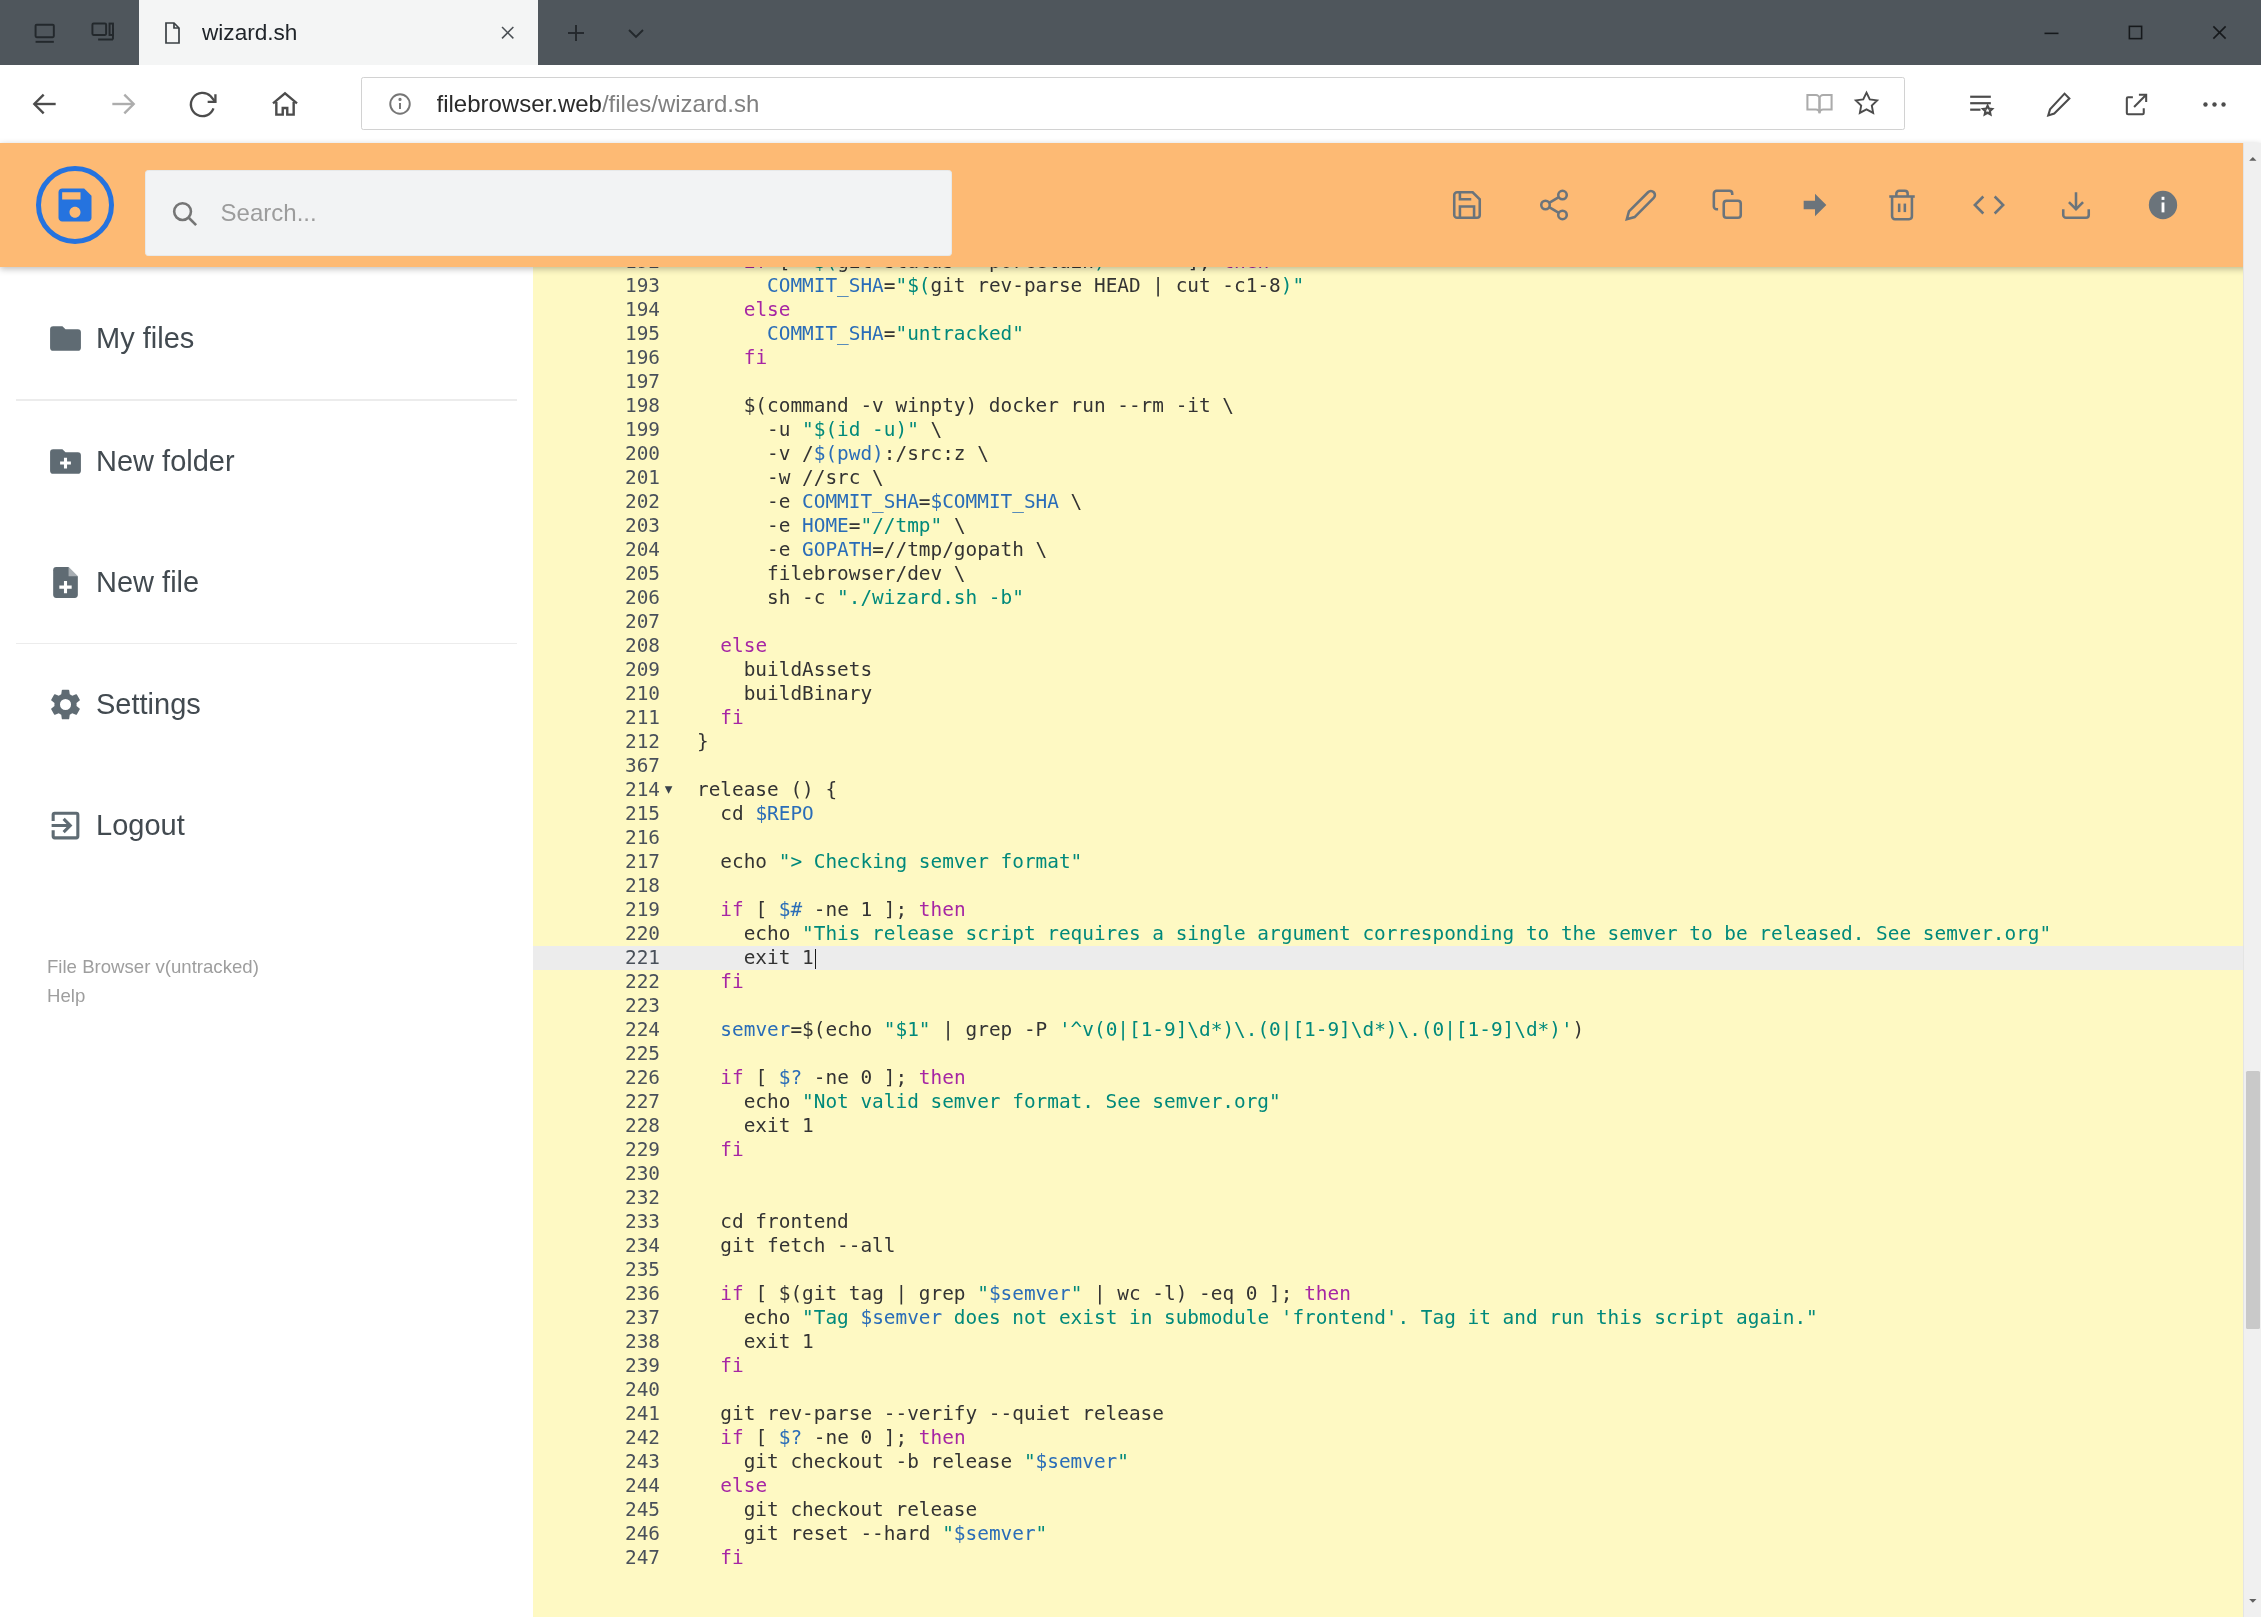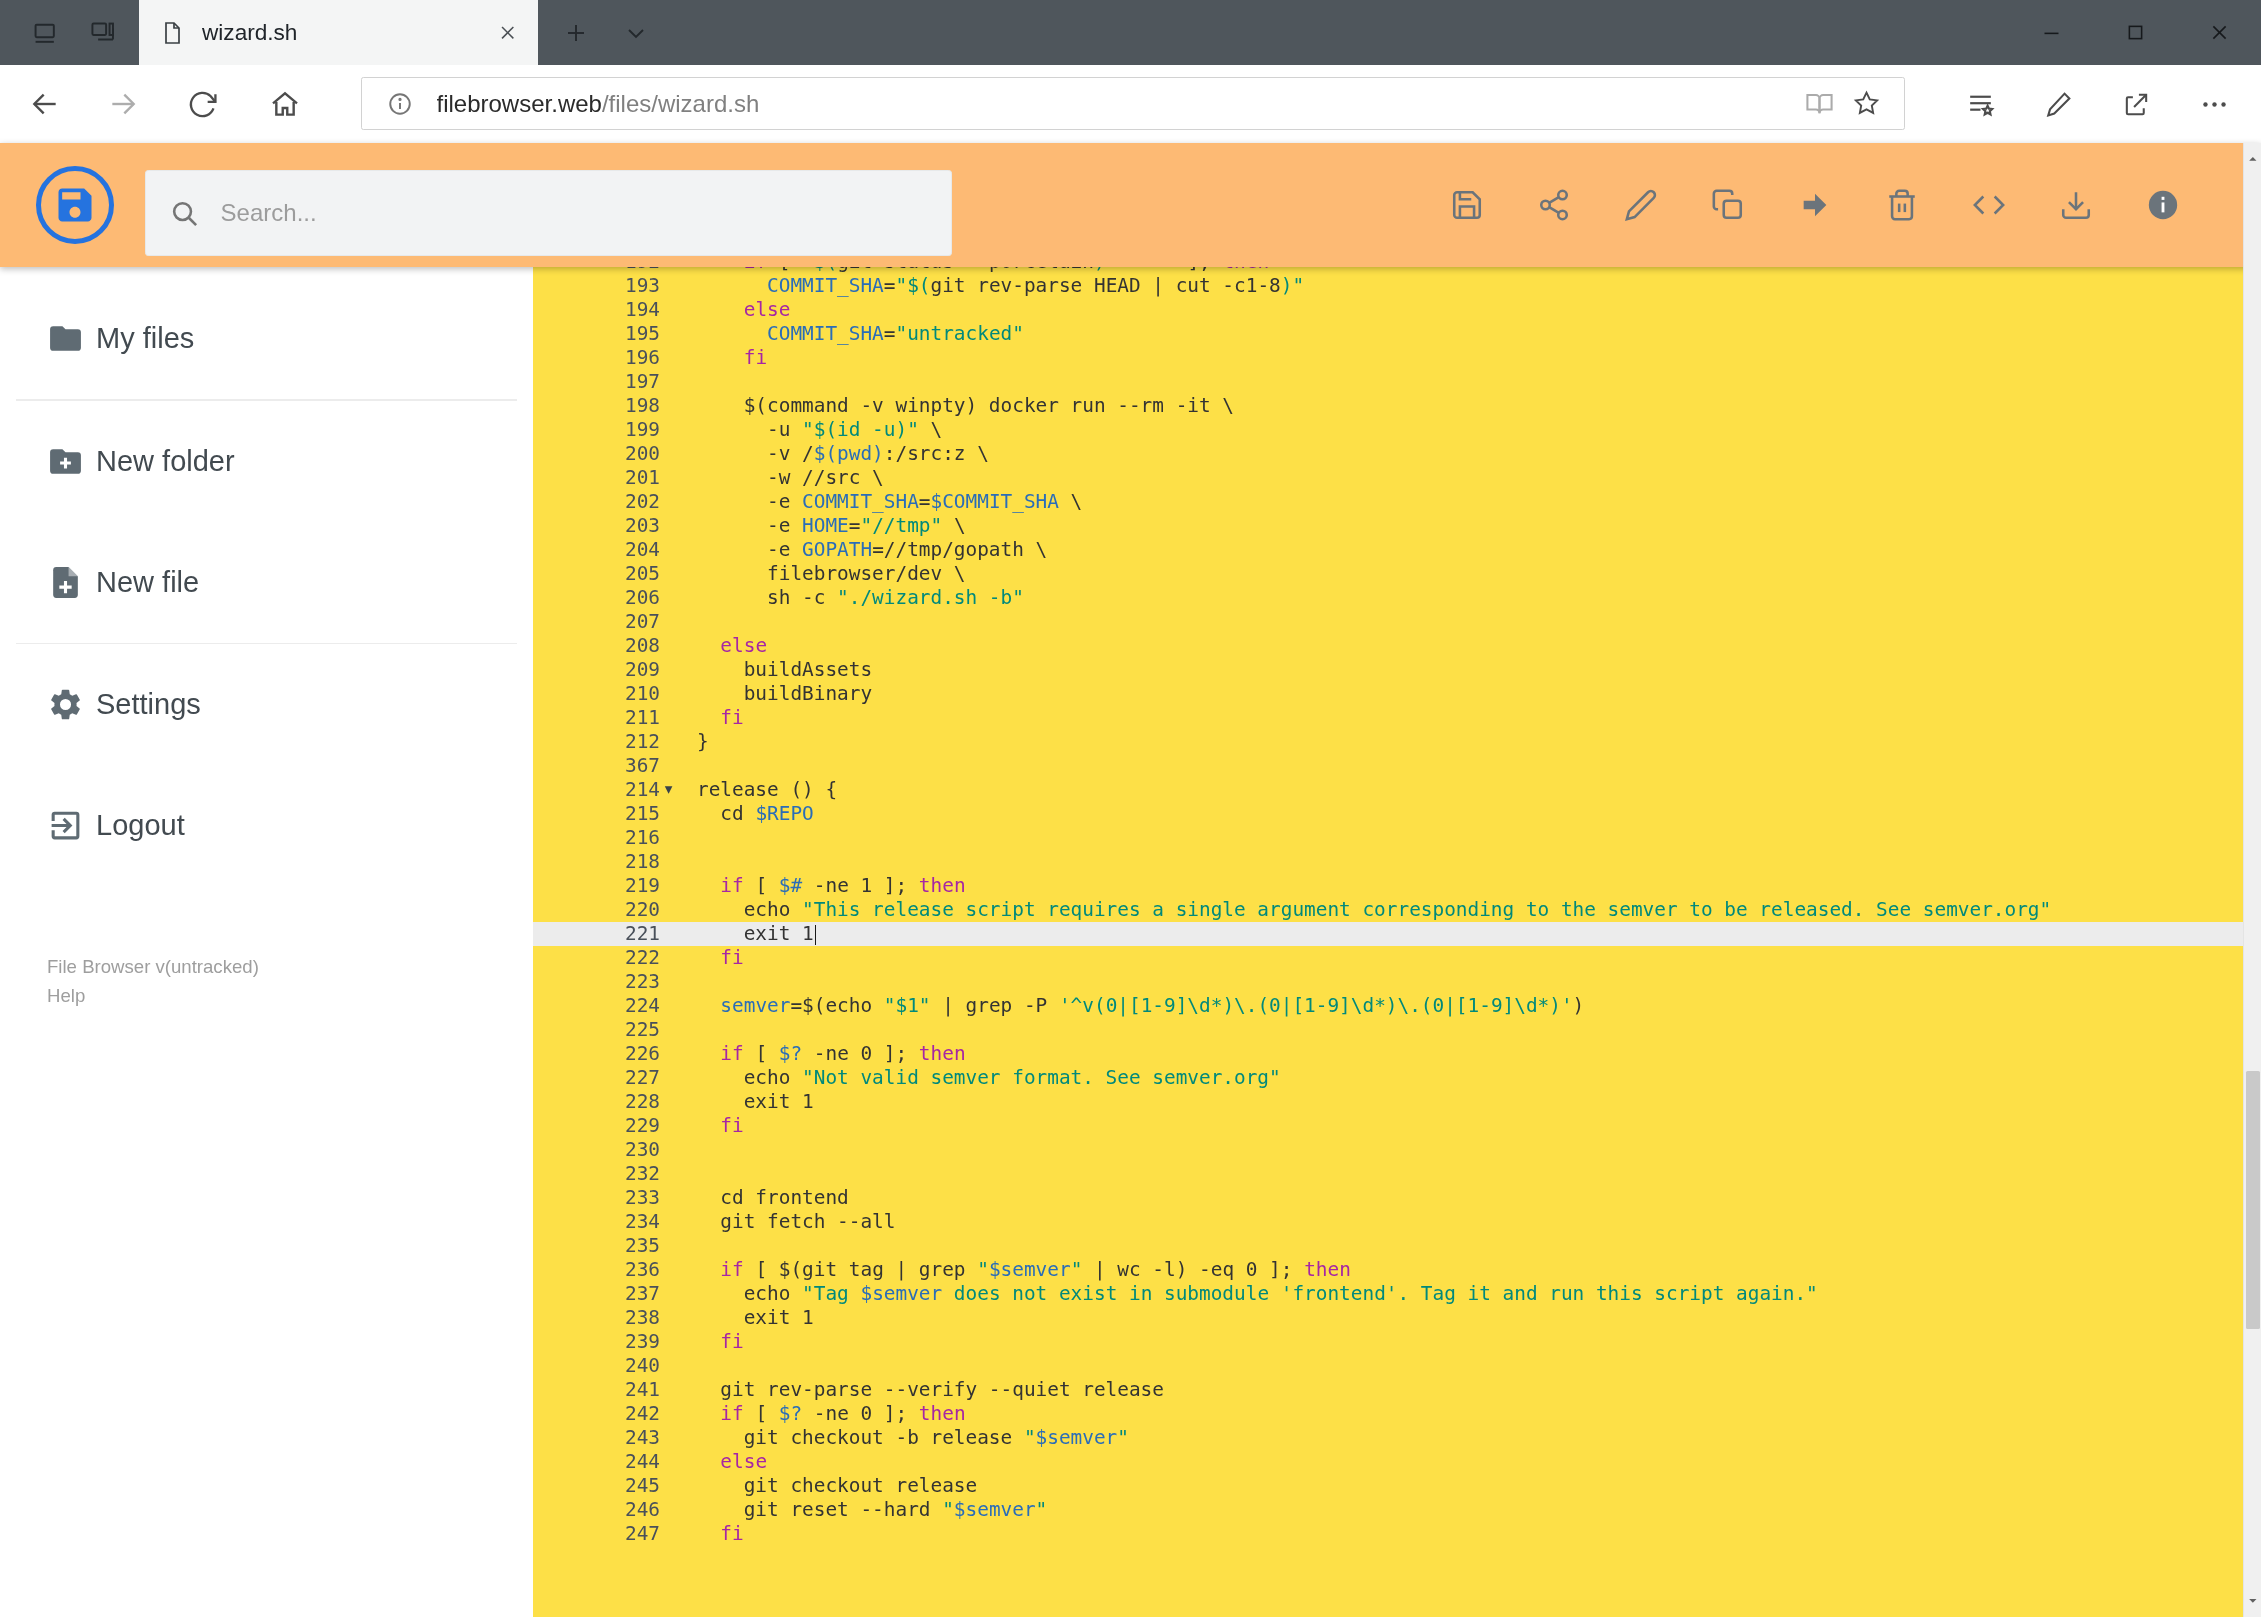--- a/index.html
+++ b/index.html
@@ -52,21 +52,21 @@
   .side-items { padding-top:11.3px; }
   .side-item { height:121px; display:flex; align-items:center; padding-left:47px; cursor:pointer; }
   .side-icon { width:37px; height:37px; color:#5f6b73; flex:none; }
   .side-label { margin-left:12px; font-size:29px; color:#424a50; }
   .divider { height:1.6px; background:#ececec; margin:0 16px; }
   .side-footer { position:absolute; left:47px; top:685px; font-size:18.6px; color:#9e9e9e; line-height:29px; }
   .side-footer .help { display:block; color:#9e9e9e; text-decoration:none; }
 
   
   .editor { position:absolute; top:267px; left:533px; right:18px; bottom:0;
-            background:#fde047; overflow:hidden; }
+            background:#fef9c3; overflow:hidden; }
   .lines { margin-top:-17px; }
   .line { display:flex; height:24px; line-height:24px;
           font-family:"DejaVu Sans Mono", monospace; font-size:19.4px; white-space:pre; }
   .line.active { background:#ececec; }
   .ln { width:127px; text-align:right; color:#49505a; flex:none; }
   .fold { display:inline-block; width:0; overflow:visible; transform:translate(4.8px,-1.6px);
           font-size:15.3px; color:#39424b; font-family:"DejaVu Sans", sans-serif; }
   .codetext { margin-left:37px; white-space:pre; }
   .cursor { display:inline-block; width:1.6px; height:20px; background:#1a1a1a;
             vertical-align:middle; margin-left:0.8px; }
@@ -430,20 +430,21 @@
       <div class="line"><span class="ln">207</span><span class="codetext"></span></div>
       <div class="line"><span class="ln">208</span><span class="codetext"><span style="color: rgb(51, 51, 51);">  </span><span style="color: rgb(166, 38, 164);">else</span></span></div>
       <div class="line"><span class="ln">209</span><span class="codetext"><span style="color: rgb(51, 51, 51);">    buildAssets</span></span></div>
       <div class="line"><span class="ln">210</span><span class="codetext"><span style="color: rgb(51, 51, 51);">    buildBinary</span></span></div>
       <div class="line"><span class="ln">211</span><span class="codetext"><span style="color: rgb(51, 51, 51);">  </span><span style="color: rgb(166, 38, 164);">fi</span></span></div>
       <div class="line"><span class="ln">212</span><span class="codetext"><span style="color: rgb(51, 51, 51);">}</span></span></div>
       <div class="line"><span class="ln">367</span><span class="codetext"></span></div>
       <div class="line"><span class="ln">214<span class="fold">▾</span></span><span class="codetext"><span style="color: rgb(51, 51, 51);">release () {</span></span></div>
       <div class="line"><span class="ln">215</span><span class="codetext"><span style="color: rgb(51, 51, 51);">  cd </span><span style="color: rgb(42, 109, 184);">$REPO</span></span></div>
       <div class="line"><span class="ln">216</span><span class="codetext"></span></div>
+      <div class="line"><span class="ln">217</span><span class="codetext"><span style="color: rgb(51, 51, 51);">  echo </span><span style="color: rgb(0, 137, 123);">"&gt; Checking semver format"</span></span></div>
       <div class="line"><span class="ln">218</span><span class="codetext"></span></div>
       <div class="line"><span class="ln">219</span><span class="codetext"><span style="color: rgb(51, 51, 51);">  </span><span style="color: rgb(166, 38, 164);">if</span><span style="color: rgb(51, 51, 51);"> [ </span><span style="color: rgb(42, 109, 184);">$#</span><span style="color: rgb(51, 51, 51);"> -ne 1 ]; </span><span style="color: rgb(166, 38, 164);">then</span></span></div>
       <div class="line"><span class="ln">220</span><span class="codetext"><span style="color: rgb(51, 51, 51);">    echo </span><span style="color: rgb(0, 137, 123);">"This release script requires a single argument corresponding to the semver to be released. See semver.org"</span></span></div>
       <div class="line active"><span class="ln">221</span><span class="codetext"><span style="color: rgb(51, 51, 51);">    exit 1</span><span class="cursor"></span></span></div>
       <div class="line"><span class="ln">222</span><span class="codetext"><span style="color: rgb(51, 51, 51);">  </span><span style="color: rgb(166, 38, 164);">fi</span></span></div>
       <div class="line"><span class="ln">223</span><span class="codetext"></span></div>
       <div class="line"><span class="ln">224</span><span class="codetext"><span style="color: rgb(51, 51, 51);">  </span><span style="color: rgb(42, 109, 184);">semver</span><span style="color: rgb(51, 51, 51);">=$(echo </span><span style="color: rgb(0, 137, 123);">"$1"</span><span style="color: rgb(51, 51, 51);"> | grep -P </span><span style="color: rgb(0, 137, 123);">'^v(0|[1-9]\d*)\.(0|[1-9]\d*)\.(0|[1-9]\d*)'</span><span style="color: rgb(51, 51, 51);">)</span></span></div>
       <div class="line"><span class="ln">225</span><span class="codetext"></span></div>
       <div class="line"><span class="ln">226</span><span class="codetext"><span style="color: rgb(51, 51, 51);">  </span><span style="color: rgb(166, 38, 164);">if</span><span style="color: rgb(51, 51, 51);"> [ </span><span style="color: rgb(42, 109, 184);">$?</span><span style="color: rgb(51, 51, 51);"> -ne 0 ]; </span><span style="color: rgb(166, 38, 164);">then</span></span></div>
       <div class="line"><span class="ln">227</span><span class="codetext"><span style="color: rgb(51, 51, 51);">    echo </span><span style="color: rgb(0, 137, 123);">"Not valid semver format. See semver.org"</span></span></div>

